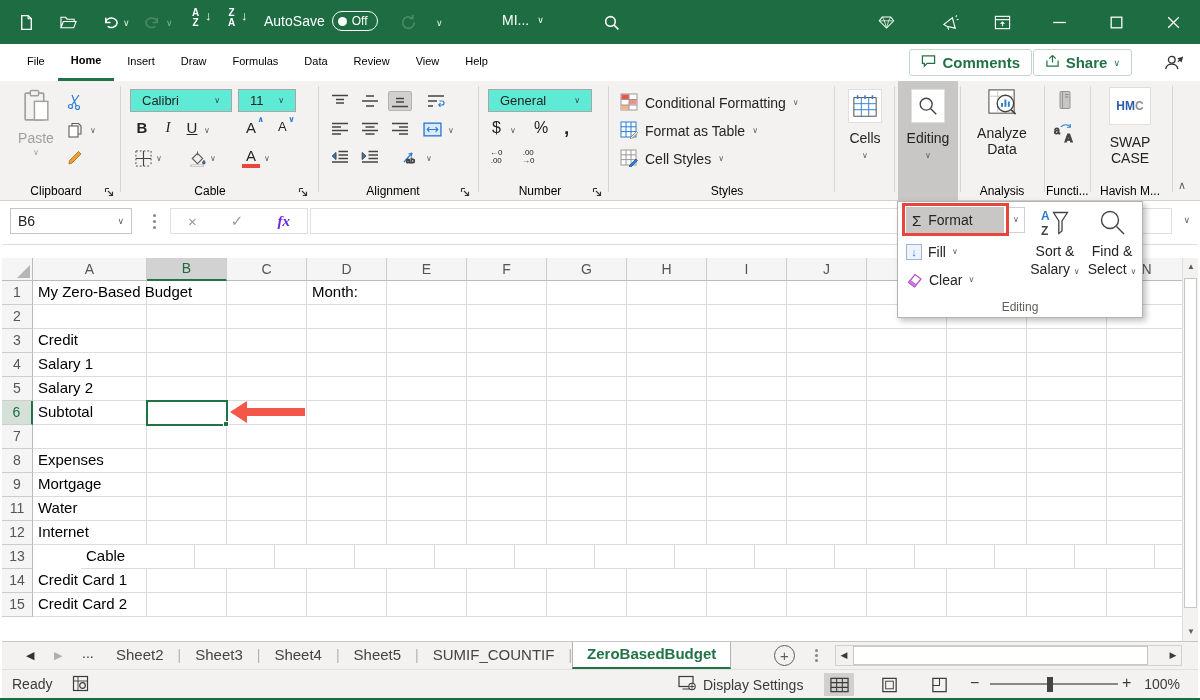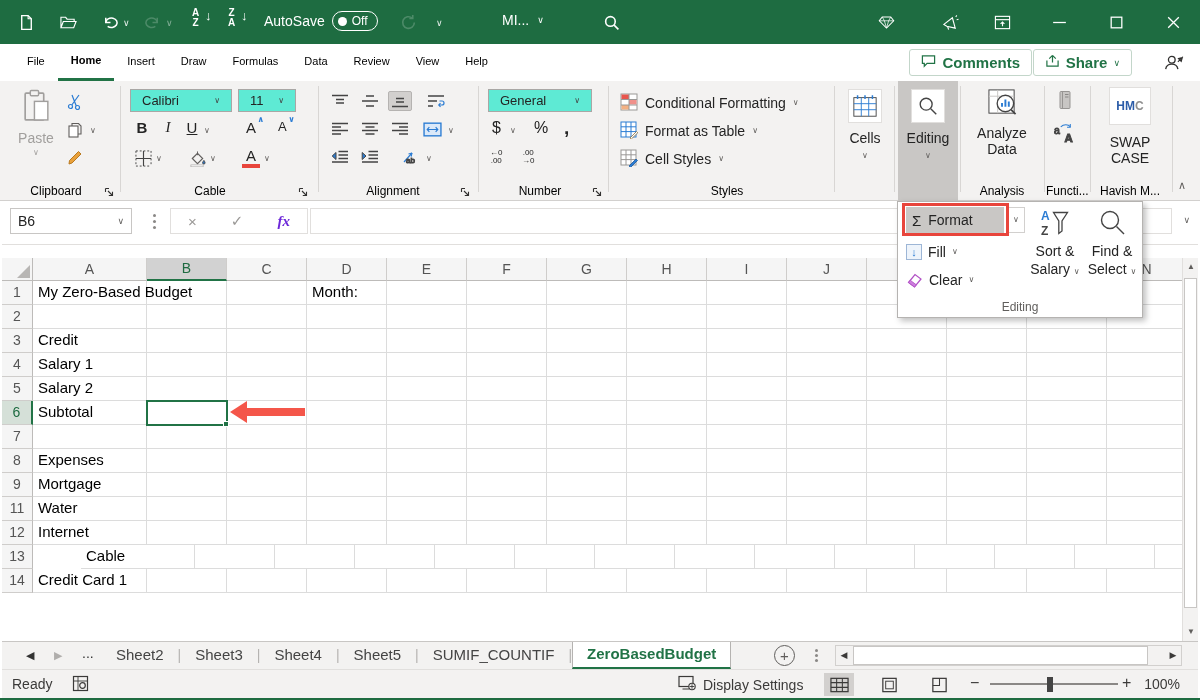--- a/index.html
+++ b/index.html
@@ -818,20 +818,39 @@
           <div class="cell" style="width: 80px;"></div>
           <div class="cell" style="width: 80px;"></div>
           <div class="cell" style="width: 80px;"></div>
           <div class="cell" style="width: 80px;"></div>
           <div class="cell" style="width: 80px;"></div>
           <div class="cell" style="width: 80px;"></div>
           <div class="cell" style="width: 80px;"></div>
           <div class="cell" style="width: 80px;"></div>
           <div class="cell" style="width: 80px;"></div>
         </div>
+        <div class="grow">
+          <div class="rowh">15</div>
+          <div class="cell" style="width: 114px;">
+            <span class="txt">Credit Card 2</span>
+          </div>
+          <div class="cell" style="width: 80px;"></div>
+          <div class="cell" style="width: 80px;"></div>
+          <div class="cell" style="width: 80px;"></div>
+          <div class="cell" style="width: 80px;"></div>
+          <div class="cell" style="width: 80px;"></div>
+          <div class="cell" style="width: 80px;"></div>
+          <div class="cell" style="width: 80px;"></div>
+          <div class="cell" style="width: 80px;"></div>
+          <div class="cell" style="width: 80px;"></div>
+          <div class="cell" style="width: 80px;"></div>
+          <div class="cell" style="width: 80px;"></div>
+          <div class="cell" style="width: 80px;"></div>
+          <div class="cell" style="width: 80px;"></div>
+        </div>
       </div>
   </div>
 
   <div class="red-arrow">
     <span class="head"></span>
       <span class="tail"></span>
   </div>
 
   <div class="vscroll">
     <span class="up">▲</span>

